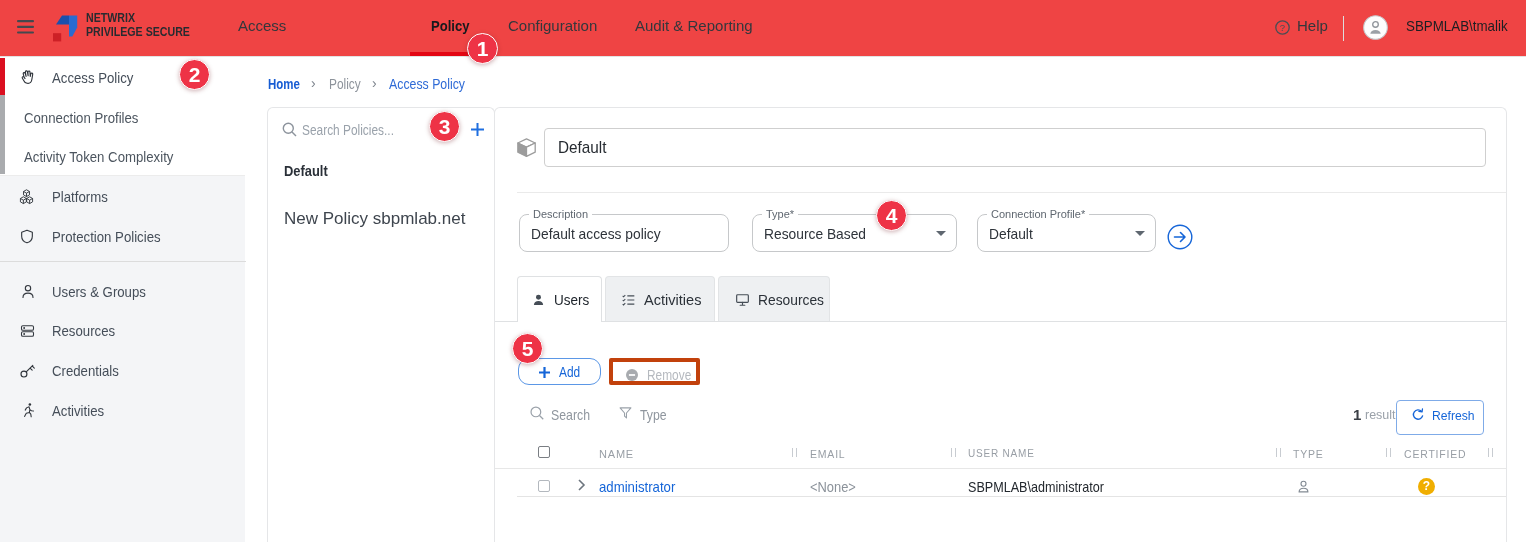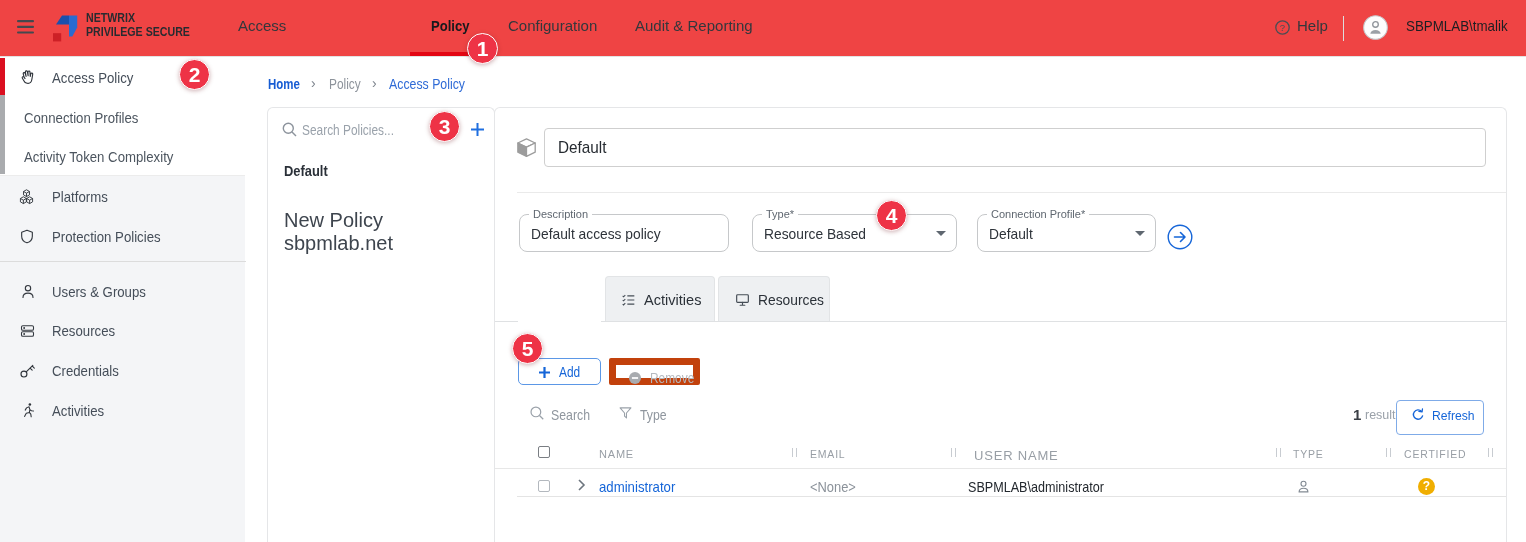--- a/index.html
+++ b/index.html
@@ -126,21 +126,21 @@
   <div class="abs" style="left:267px; top:107px; width:228px; height:435px; background:#fff; border:1px solid #e5e6e8; border-bottom:none; border-radius:6px 6px 0 0;">
     <svg class="abs" style="left:14px; top:14px;" width="15" height="15" viewBox="0 0 15 15" fill="none" stroke="#8c939c" stroke-width="1.4">
       <circle cx="6.3" cy="6.3" r="5"></circle>
       <path d="M10 10l4 4"></path>
     </svg>
     <div class="abs" style="left:34px; top:14px; font-size:14px; color:#9aa2ab; transform:scaleX(.85); transform-origin:left top;">Search Policies...</div>
     <svg class="abs" style="left:203px; top:15px;" width="13" height="13" viewBox="0 0 13 13" stroke="#1f6fe0" stroke-width="2">
         <path d="M6.5 0v13 M0 6.5h13"></path>
       </svg>
     <div class="abs" style="left:16px; top:54px; font-size:15px; font-weight:bold; color:#2a3038; transform:scaleX(.86); transform-origin:left top;">Default</div>
-    <div class="abs" style="left:16px; top:101px; font-size:20px; color:#3e454e;">New Policy sbpmlab.net</div>
+    <div class="abs" style="left:16px; top:101px; font-size:17px; color:#3e454e;">New Policy sbpmlab.net</div>
   </div>
 
   <div class="abs" style="left:494px; top:107px; width:1013px; height:435px; border:1px solid #e5e6e8; border-bottom:none; border-radius:6px 6px 0 0;"></div>
 
   <svg class="abs" style="left:517px; top:138px;" width="19" height="19" viewBox="0 0 19 19">
     <polygon points="9.5,0.8 18.2,5 9.5,9.2 0.8,5" fill="#fff" stroke="#9c9c9c" stroke-width="1.3" stroke-linejoin="round"></polygon>
     <polygon points="0.8,5 9.5,9.2 9.5,18.4 0.8,14.2" fill="#9c9c9c" stroke="#9c9c9c" stroke-width="1.2" stroke-linejoin="round"></polygon>
     <polygon points="18.2,5 9.5,9.2 9.5,18.4 18.2,14.2" fill="#fff" stroke="#9c9c9c" stroke-width="1.3" stroke-linejoin="round"></polygon>
   </svg>
   <div class="abs" style="left:544px; top:128px; width:942px; height:39px; border:1px solid #cfcfcf; border-radius:4px;">
@@ -160,44 +160,51 @@
   <div class="fieldset" style="left:977px; top:214px; width:179px;">
     <div class="legend">Connection Profile*</div>
     <div class="fval">Default</div>
     <div class="caret" style="left:157px; top:16px;"></div>
   </div>
   <svg class="abs" style="left:1167px; top:224px;" width="26" height="26" viewBox="0 0 26 26" fill="none" stroke="#1565d8">
     <circle cx="13" cy="13" r="11.8" stroke-width="1.4"></circle>
     <path d="M7.5 13h10 M13.5 8.5l4.5 4.5-4.5 4.5" stroke-width="1.6" stroke-linecap="round" stroke-linejoin="round"></path>
   </svg>
 
+  <div class="tab" style="left:517px; width:85px; background:#fff; border-color:#dfe1e3; z-index:3;">
+    <svg class="abs" style="left:14px; top:15px;" width="13" height="16" viewBox="0 0 24 24" fill="#454d56">
+      <circle cx="12" cy="7" r="4.6"></circle>
+      <path d="M3.5 21c0-4.5 3.8-7.2 8.5-7.2s8.5 2.7 8.5 7.2z"></path>
+    </svg>
+    <div class="abs" style="left:36px; top:14px; color:#20262d; transform:scaleX(.9); transform-origin:left top;">Users</div>
+  </div>
   <div class="tab" style="left:605px; width:110px; height:45px; background:#eef0f2;">
     <svg class="abs" style="left:15px; top:16px;" width="15" height="14" viewBox="0 0 24 24" fill="none" stroke="#454d56" stroke-width="2">
       <path d="M10 5h12 M10 12h12 M10 19h12"></path>
       <path d="M2 5l1.5 1.5L6.5 3.5 M2 12l1.5 1.5 3-3 M2 19l1.5 1.5 3-3" stroke-width="1.8"></path>
     </svg>
     <div class="abs" style="left:38px; top:14px; color:#2b3138; transform:scaleX(.97); transform-origin:left top;">Activities</div>
   </div>
   <div class="tab" style="left:718px; width:112px; height:45px; background:#eef0f2;">
     <svg class="abs" style="left:16px; top:16px;" width="15" height="14" viewBox="0 0 24 24" fill="none" stroke="#454d56" stroke-width="2" stroke-linecap="round">
       <rect x="2" y="3" width="20" height="13" rx="1.5"></rect>
       <path d="M12 16v4 M8 21h8"></path>
     </svg>
     <div class="abs" style="left:39px; top:14px; color:#2b3138; transform:scaleX(.92); transform-origin:left top;">Resources</div>
   </div>
   <div class="hline" style="left:495px; top:321px; width:1011px; background:#dfe1e3;"></div>
   <div class="abs" style="left:518px; top:321px; width:83px; height:1px; background:#fff;"></div>
 
-  <div class="abs" style="left:518px; top:358px; width:83px; height:27px; border:1px solid #5b97e6; border-radius:5px;">
+  <div class="abs" style="left:518px; top:358px; width:83px; height:27px; border:1px solid #5b97e6; border-radius:11px;">
     <svg class="abs" style="left:20px; top:8px;" width="11" height="11" viewBox="0 0 11 11" stroke="#1565d8" stroke-width="2.2">
         <path d="M5.5 0v11 M0 5.5h11"></path>
       </svg>
     <div class="abs" style="left:40px; top:5px; font-size:14px; color:#1565d8; transform:scaleX(.85); transform-origin:left top;">Add</div>
   </div>
-  <div class="abs" style="left:609px; top:358px; width:91px; height:27px; border:7px solid #c2410c; border-radius:2px;">
+  <div class="abs" style="left:609px; top:358px; width:91px; height:27px; border:4px solid #c2410c; border-radius:2px;">
     <svg class="abs" style="left:13px; top:7px;" width="12" height="12" viewBox="0 0 14 14">
       <circle cx="7" cy="7" r="7" fill="#a8abaf"></circle>
       <rect x="3.4" y="6" width="7.2" height="2" fill="#fff"></rect>
     </svg>
     <div class="abs" style="left:34px; top:5px; font-size:14px; color:#b5b9bf; transform:scaleX(.85); transform-origin:left top;">Remove</div>
   </div>
 
   <svg class="abs" style="left:530px; top:406px;" width="14" height="14" viewBox="0 0 15 15" fill="none" stroke="#9aa1a9" stroke-width="1.3">
     <circle cx="6.3" cy="6.3" r="5.2"></circle>
     <path d="M10.2 10.2l4 4"></path>
@@ -215,21 +222,21 @@
       <path d="M13.8 6.3h5.5v-5" stroke-width="2.2" stroke-linejoin="round" fill="none" transform="rotate(8 16.5 4)"></path>
     </svg>
     <div class="abs" style="left:35px; top:7px; font-size:13.5px; color:#1565d8; transform:scaleX(.9); transform-origin:left top;">Refresh</div>
   </div>
 
   <div class="hline" style="left:495px; top:468px; width:1011px; background:#e7e7e7;"></div>
   <div class="hline" style="left:517px; top:496px; width:989px; background:#e4e4e4;"></div>
   <div class="abs" style="left:538px; top:446px; width:12px; height:12px; border:1.5px solid #7a7e83; border-radius:2px;"></div>
   <div class="abs" style="left:599px; top:448px; font-size:11px; color:#989ea5; letter-spacing:.8px;">NAME</div>
   <div class="abs" style="left:810px; top:448px; font-size:10.5px; color:#989ea5; letter-spacing:.8px;">EMAIL</div>
-  <div class="abs" style="left:968px; top:448px; font-size:13px; color:#989ea5; letter-spacing:.8px;margin-left:6px;">USER NAME</div>
+  <div class="abs" style="left:968px; top:448px; font-size:10px; color:#989ea5; letter-spacing:.8px;">USER NAME</div>
   <div class="abs" style="left:1293px; top:448px; font-size:10.5px; color:#989ea5; letter-spacing:.8px;">TYPE</div>
   <div class="abs" style="left:1404px; top:448px; font-size:10.5px; color:#989ea5; letter-spacing:.8px;">CERTIFIED</div>
 
   <div class="abs" style="left:792px; top:448px; width:2px; height:9px; border-left:1.5px solid #c8ccd1; border-right:1.5px solid #c8ccd1; width:5px;"></div>
   <div class="abs" style="left:951px; top:448px; width:5px; height:9px; border-left:1.5px solid #c8ccd1; border-right:1.5px solid #c8ccd1;"></div>
   <div class="abs" style="left:1276px; top:448px; width:5px; height:9px; border-left:1.5px solid #c8ccd1; border-right:1.5px solid #c8ccd1;"></div>
   <div class="abs" style="left:1386px; top:448px; width:5px; height:9px; border-left:1.5px solid #c8ccd1; border-right:1.5px solid #c8ccd1;"></div>
   <div class="abs" style="left:1488px; top:448px; width:5px; height:9px; border-left:1.5px solid #c8ccd1; border-right:1.5px solid #c8ccd1;"></div>
 
   <div class="abs" style="left:538px; top:480px; width:12px; height:12px; border:1.5px solid #b3b8be; border-radius:2px;"></div>

